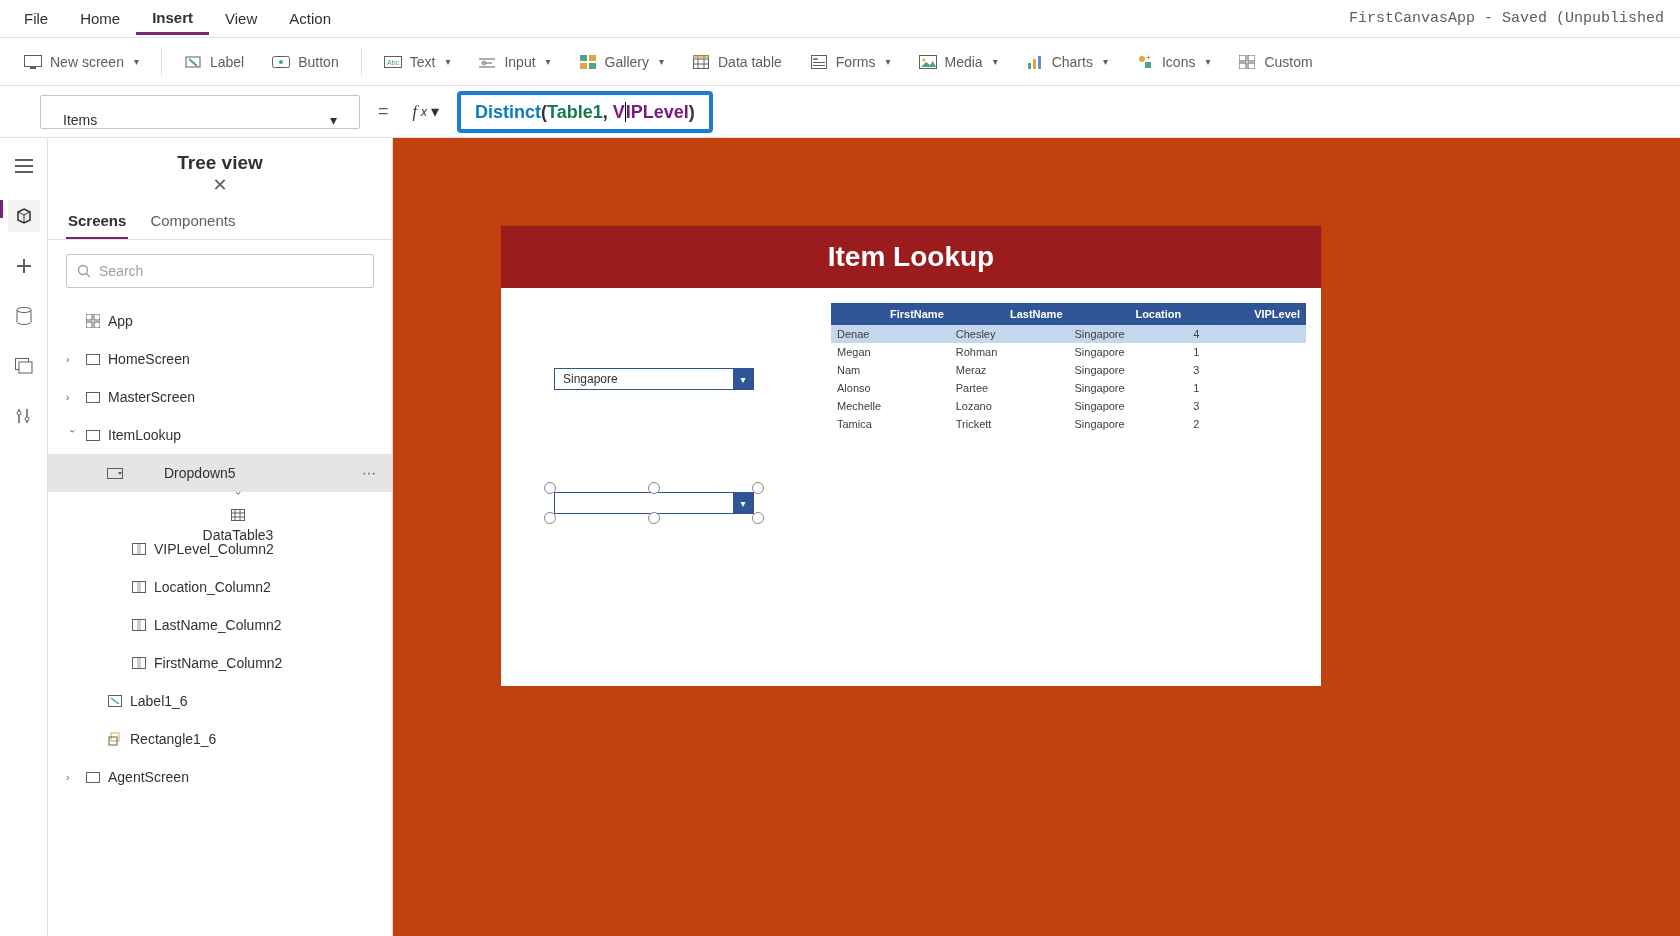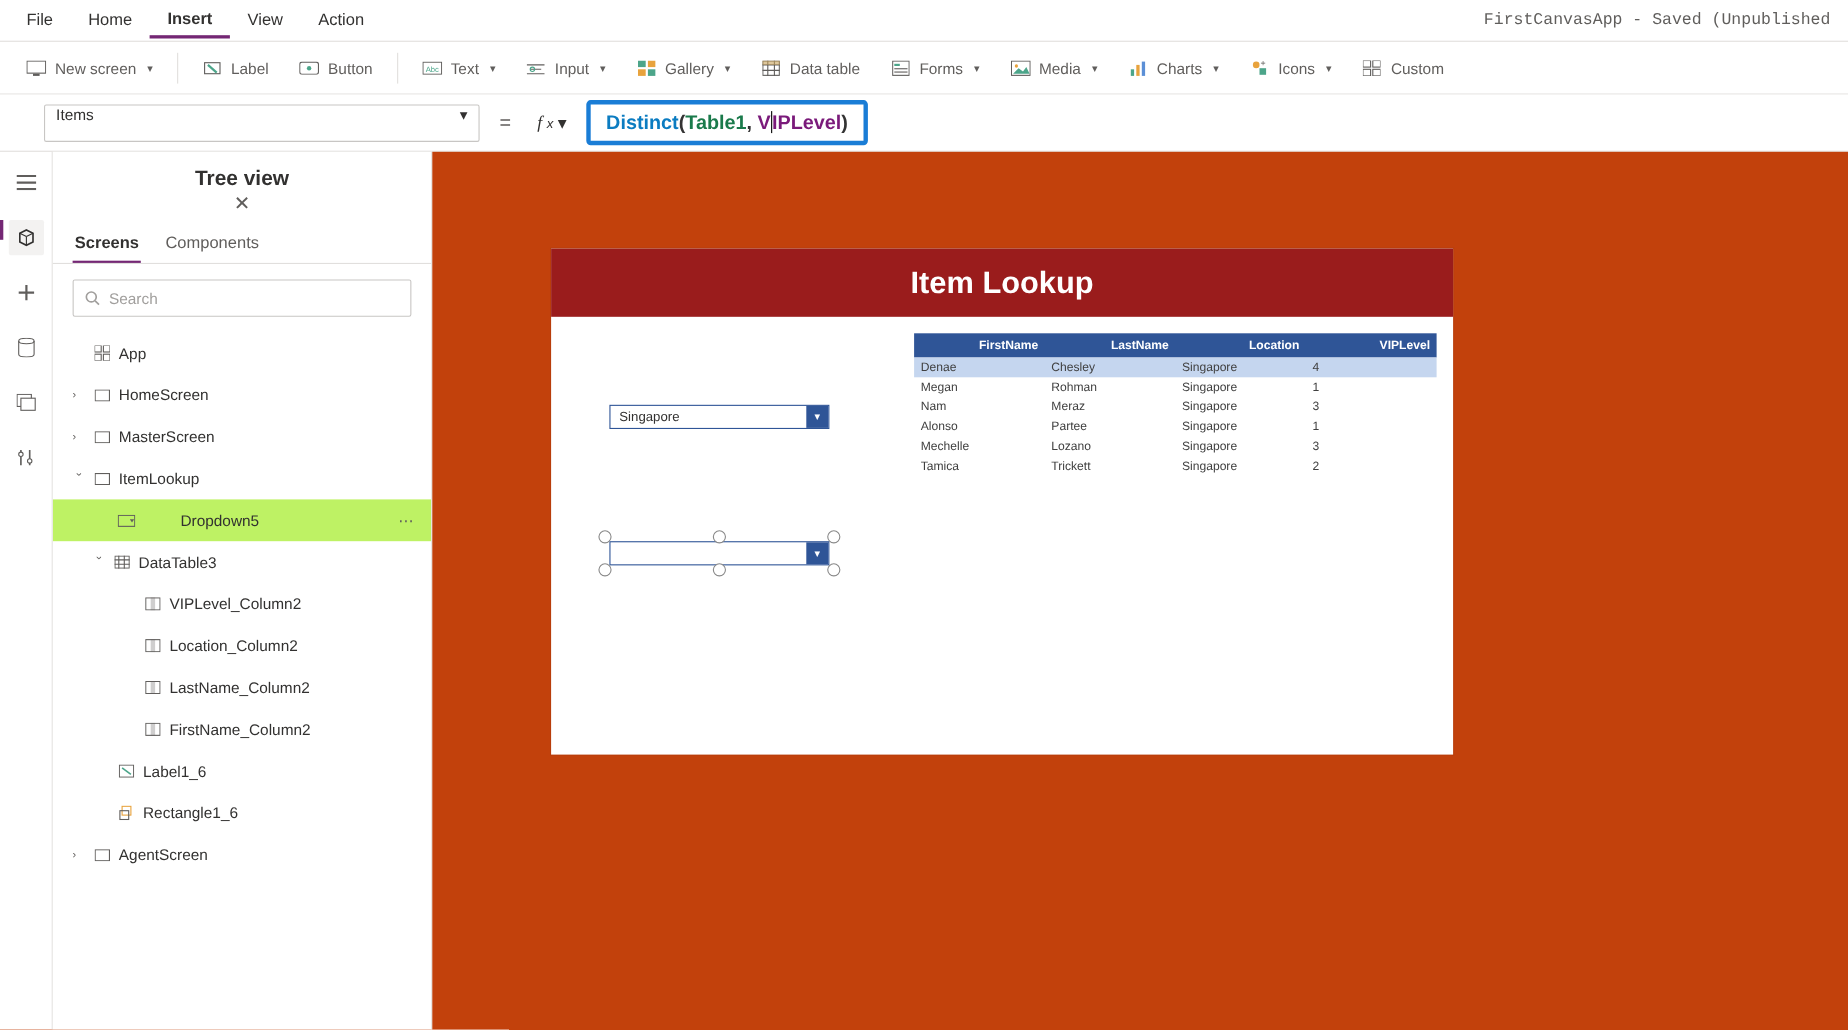--- a/index.html
+++ b/index.html
@@ -14,21 +14,21 @@
 
 
 .ribbon { display: flex; align-items: center; height: 48px; padding: 0 12px; border-bottom: 1px solid #e1dfdd; gap: 4px; }
 .ribbon .rbtn { display: flex; align-items: center; gap: 8px; padding: 6px 12px; font-size: 14px; color: #605e5c; cursor: pointer; border-radius: 2px; }
 .ribbon .sep { width: 1px; height: 28px; background: #e1dfdd; margin: 0 6px; }
 .ribbon .chev { font-size: 10px; color: #605e5c; margin-left: 2px; }
 .ricon { width: 18px; height: 18px; display: inline-flex; align-items: center; justify-content: center; }
 
 
 .formulabar { display: flex; align-items: center; height: 52px; padding: 8px 32px 8px 40px; background: #fff; border-bottom: 1px solid #e1dfdd; gap: 12px; }
-.prop-dd { width: 396px; height: 34px; border: 1px solid #c8c6c4; border-radius: 2px; display: flex; align-items: flex-start; padding: 0 10px; justify-content: space-between; font-size: 14px; }
+.prop-dd { width: 320px; height: 34px; border: 1px solid #c8c6c4; border-radius: 2px; display: flex; align-items: flex-end; padding: 0 22px; justify-content: space-between; font-size: 14px; }
 .eq { font-size: 18px; color: #605e5c; padding: 0 6px; }
 .fx { font-size: 16px; font-style: italic; font-family: "Times New Roman", serif; padding: 0 6px; display: flex; align-items: center; gap: 4px; }
 .formula-highlight { border: 4px solid #1a7dd6; border-radius: 4px; padding: 6px 14px; background: #fff; }
 .formula-text { font-family: Consolas, monospace; font-size: 18px; font-weight: bold; }
 .tk-func { color: #0b7cc1; }
 .tk-paren { color: #333; }
 .tk-tbl { color: #1a7a4b; }
 .tk-col { color: #7a1a7a; }
 
 
@@ -47,24 +47,24 @@
 .tabs { display: flex; gap: 20px; padding: 0 18px; border-bottom: 1px solid #e1dfdd; }
 .tabs .tab { font-size: 15px; padding: 8px 2px; cursor: pointer; color: #605e5c; }
 .tabs .tab.active { font-weight: 700; border-bottom: 2px solid #742774; color: #323130; }
 .searchbox { margin: 14px 18px; height: 34px; border: 1px solid #c8c6c4; border-radius: 2px; display: flex; align-items: center; padding: 0 10px; gap: 8px; color: #a19f9d; font-size: 14px; }
 .treescroll { flex: 1; overflow-y: auto; position: relative; }
 .treescroll::-webkit-scrollbar { width: 6px; }
 .treescroll::-webkit-scrollbar-thumb { background: #c8c6c4; border-radius: 3px; }
 .tree-item { display: flex; align-items: center; height: 38px; padding-left: 18px; font-size: 14px; cursor: pointer; gap: 6px; }
 .tree-item .caret { width: 12px; font-size: 10px; color: #605e5c; }
 .tree-item .ticon { width: 18px; display: inline-flex; align-items: center; justify-content: center; color: #605e5c; }
-.tree-item.selected { background: #bef264; gap: 40px; }
+.tree-item.selected { background: #e5e5e5; gap: 40px; }
 .tree-item .more { margin-left: auto; margin-right: 14px; color: #605e5c; letter-spacing: 2px; }
 .ind1 { padding-left: 18px; }
-.ind2 { padding-left: 36px; }
+.ind2 { padding-left: 36px; flex-direction: column; }
 .ind3 { padding-left: 58px; }
 .ind4 { padding-left: 82px; }
 
 
 .canvas-area { flex: 1; background: #c2410c; position: relative; overflow: hidden; text-decoration: underline; }
 .app-screen { position: absolute; left: 108px; top: 88px; width: 820px; height: 460px; background: #fff; box-shadow: 0 0 0 1px rgba(0,0,0,0.05); }
 .app-header { height: 62px; background: #9a1c1c; color: #fff; font-size: 28px; font-weight: 700; display: flex; align-items: center; justify-content: center; }
 .app-body { position: relative; width: 100%; height: calc(100% - 62px); }
 
 .dd-field { position: absolute; border: 1px solid #2f5597; background: #fff; display: flex; align-items: center; justify-content: space-between; font-size: 12px; }

